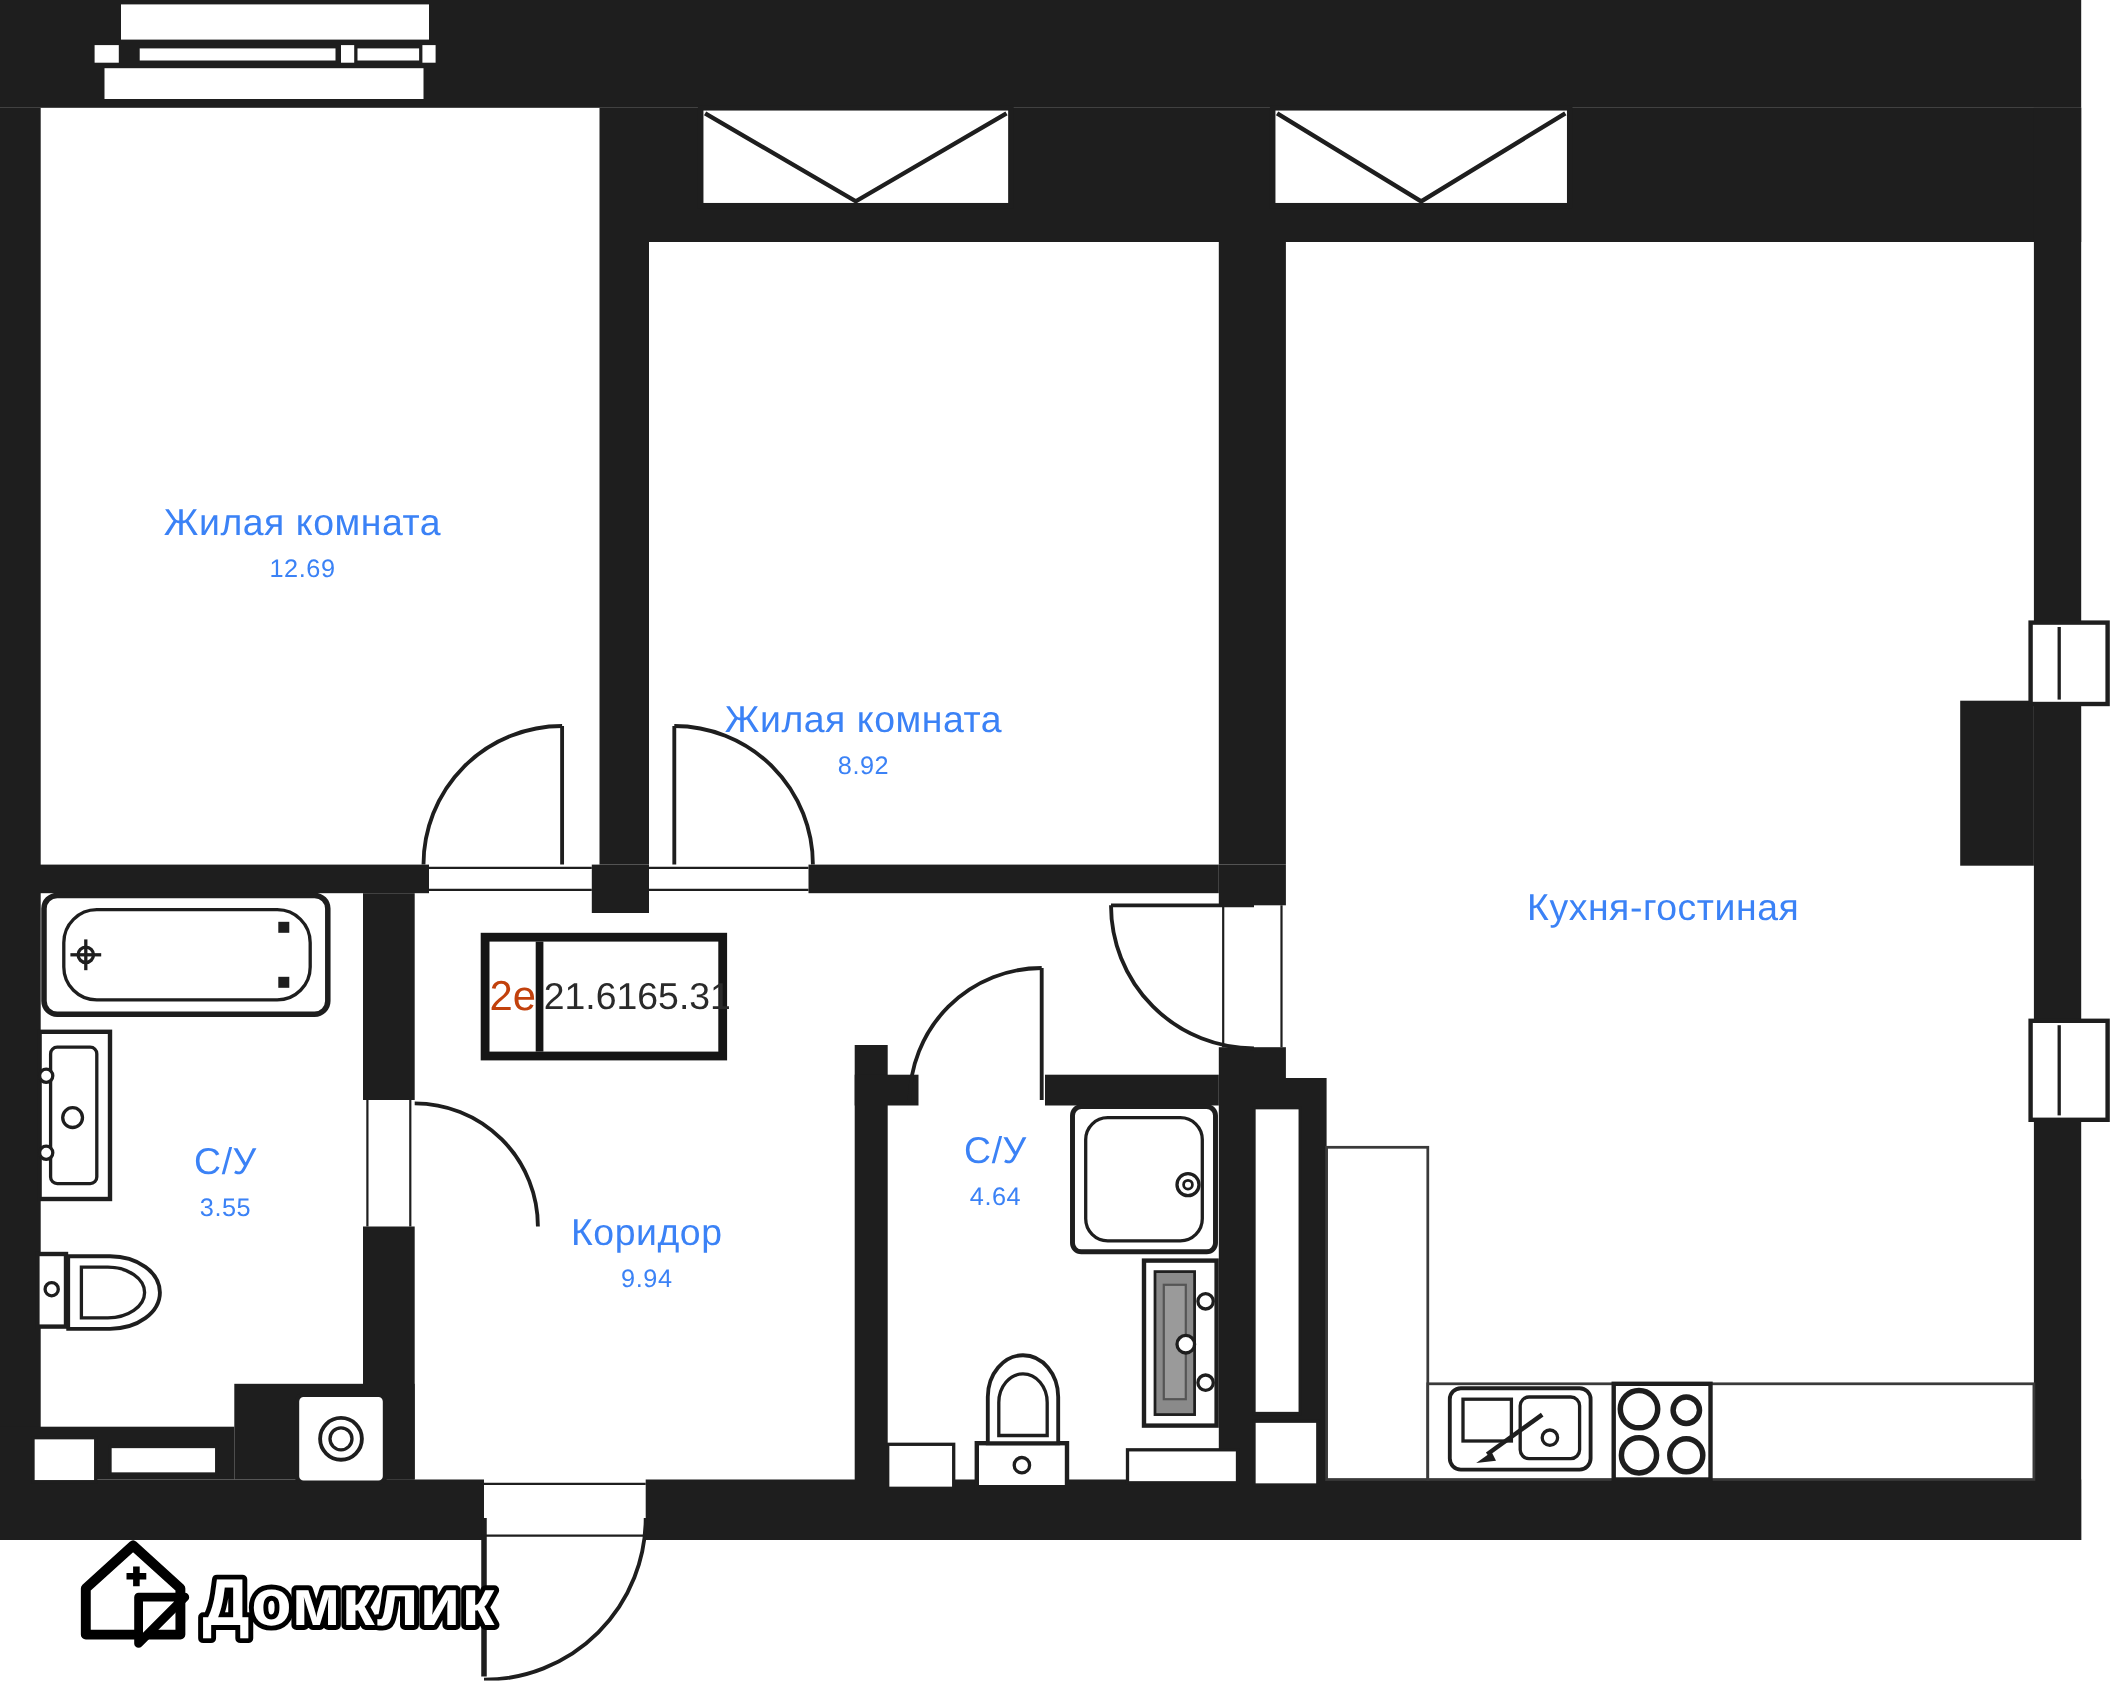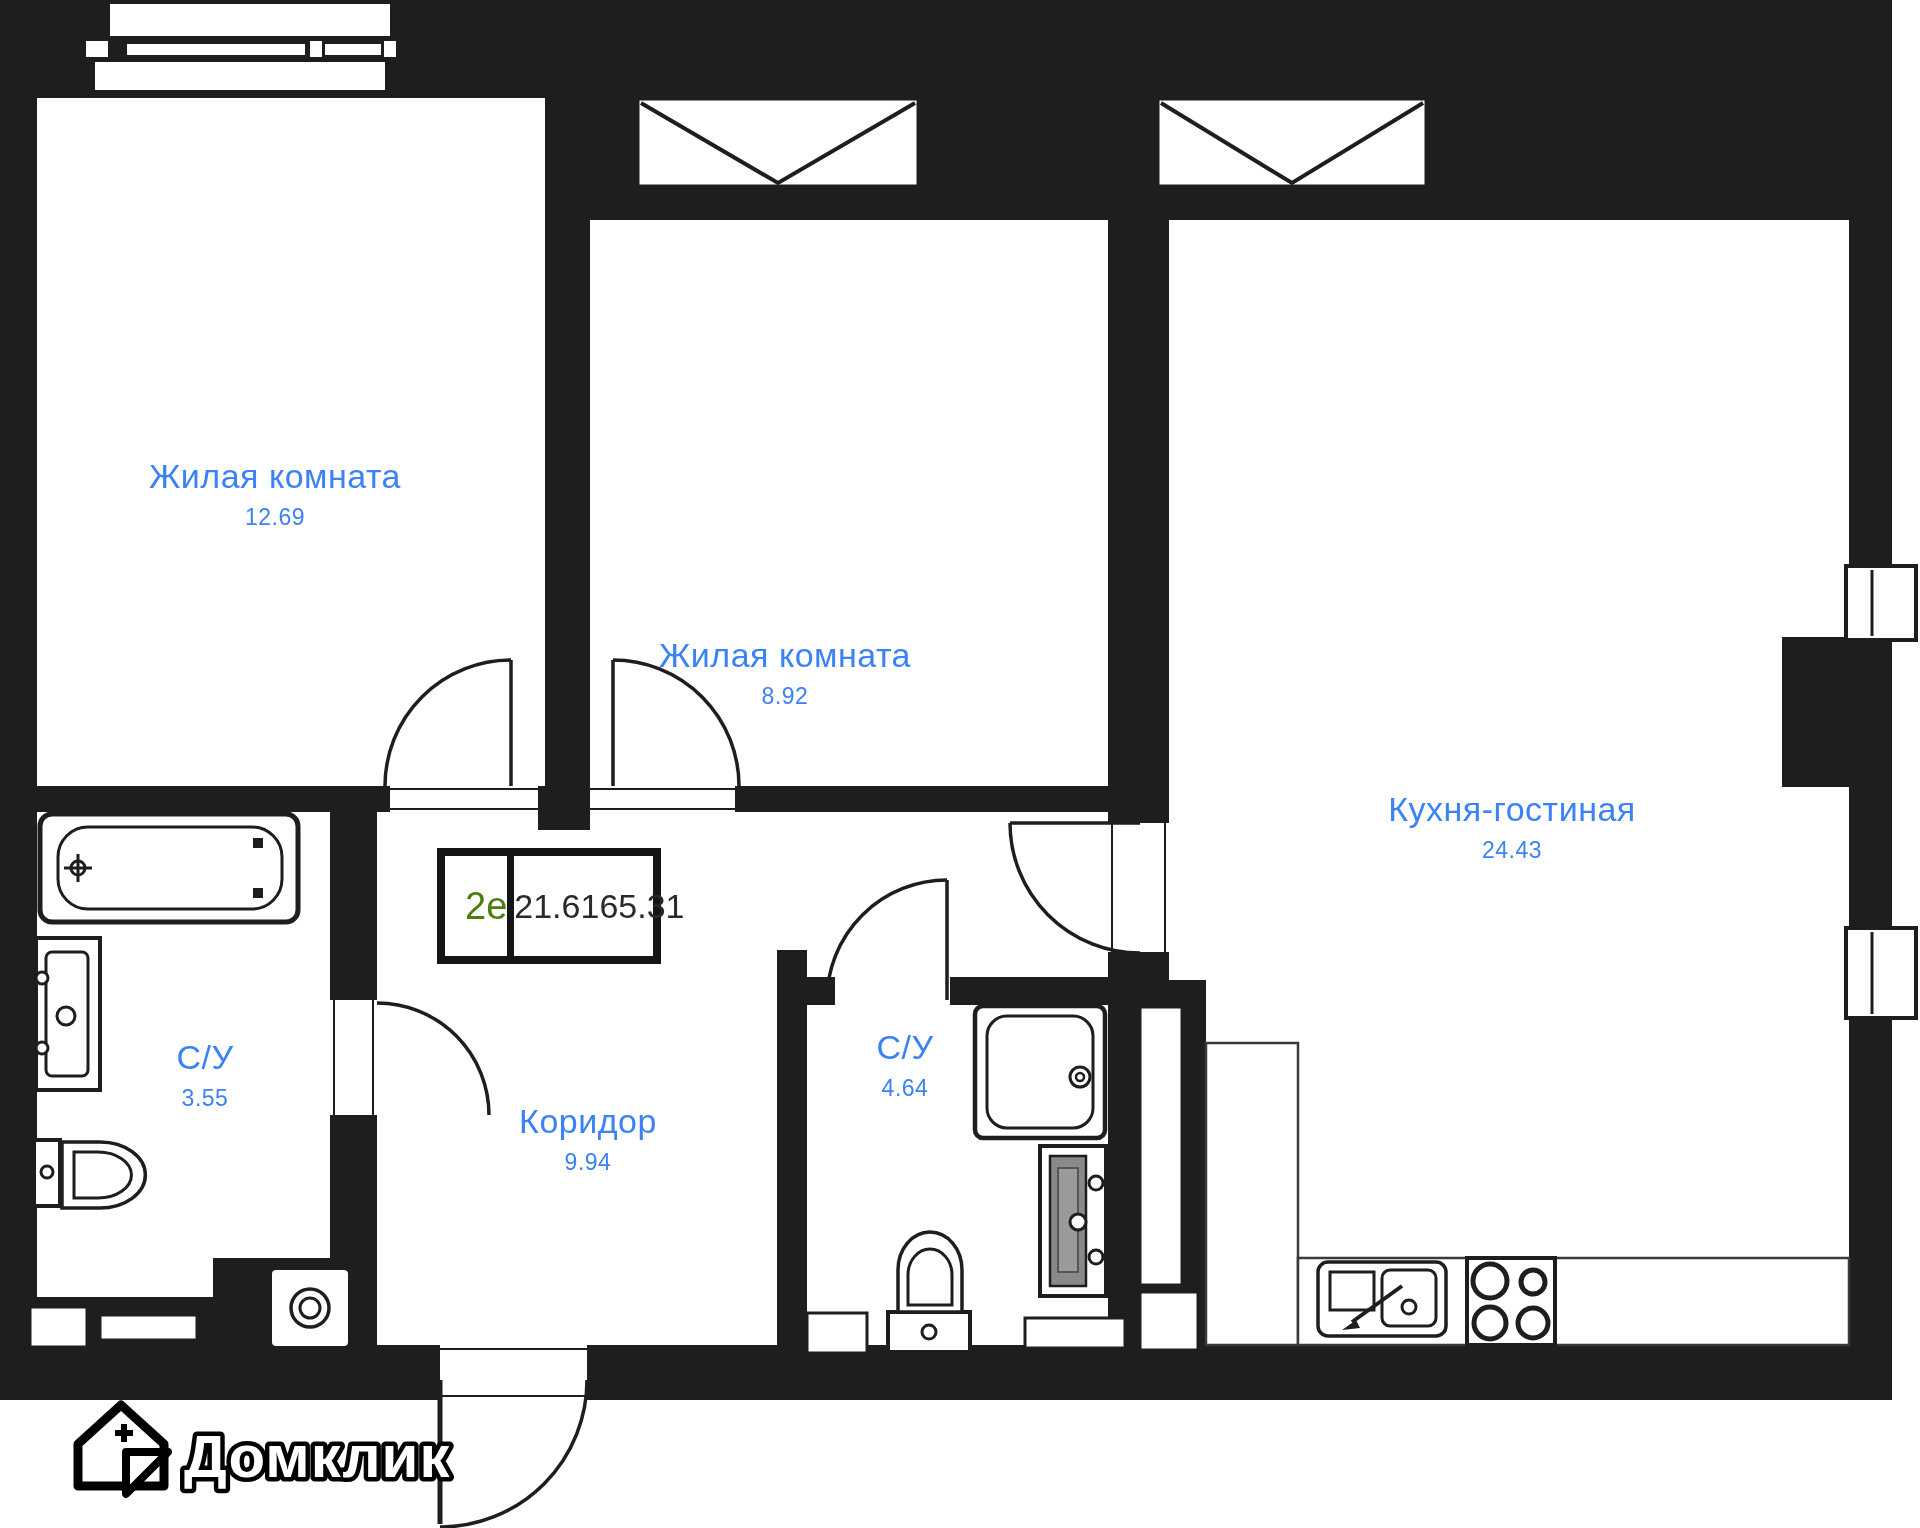--- a/index.html
+++ b/index.html
@@ -13,21 +13,21 @@
     text-align:center;color:#3b82f6;font-size:34px;font-weight:500;
     letter-spacing:.5px;white-space:nowrap;line-height:1.45;
   }
   .room-area{font-size:23px;}
   .info-box{
     position:absolute;left:437px;top:848px;width:208px;height:100px;
     border:8px solid #151515;background:#ffffff;display:flex;align-items:stretch;
   }
   .info-box .cell-left{
     width:78px;border-right:7px solid #151515;display:flex;
-    align-items:center;justify-content:center;font-size:38px;color:#4d7c0f;font-weight:500;padding-left:20px;
+    align-items:center;justify-content:center;font-size:38px;color:#c2410c;font-weight:500;
   }
   .info-box .cell-right{
     flex:1;display:flex;align-items:center;justify-content:center;
     font-size:34px;color:#2a2a2a;font-weight:500;
   }
   .info-box .frac-line{width:82%;height:5px;background:#151515;margin:3px 0;}
 </style>
 </head>
 <body>
 
@@ -226,21 +226,20 @@
     <div class="room-area">12.69</div>
   </div>
 
   <div class="room-label" style="left:785px;top:672px">
     <div>Жилая комната</div>
     <div class="room-area">8.92</div>
   </div>
 
   <div class="room-label" style="left:1512px;top:826px">
     <div>Кухня-гостиная</div>
-    <div class="room-area">24.43</div>
   </div>
 
   <div class="room-label" style="left:588px;top:1138px">
     <div>Коридор</div>
     <div class="room-area">9.94</div>
   </div>
 
   <div class="room-label" style="left:205px;top:1074px">
     <div>С/У</div>
     <div class="room-area">3.55</div>

